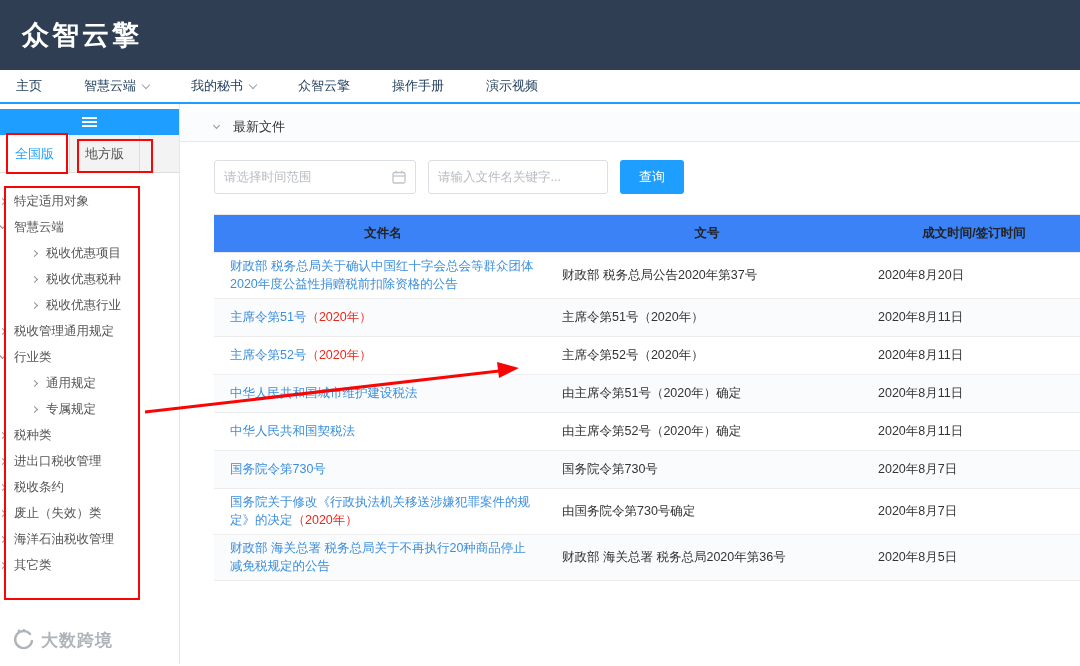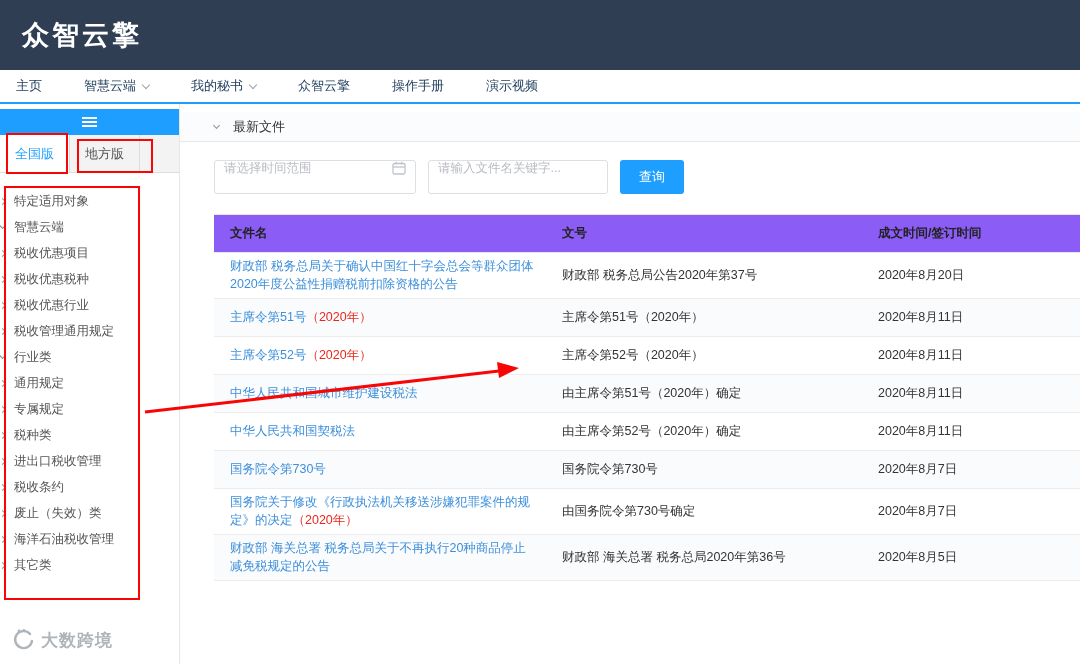--- a/index.html
+++ b/index.html
@@ -20,40 +20,40 @@
   .content { display:flex; height:560px; }
   .sidebar { width:180px; border-right:1px solid #e6e6e6; position:relative; flex:none; }
   .side-blue { height:26px; background:#1e9fff; margin-top:5px; display:flex; align-items:center; justify-content:center; cursor:pointer; }
   .burger { display:inline-block; }
   .burger i { display:block; width:15px; height:2px; background:#fff; margin:2px 0; }
   .tabs { display:flex; height:38px; background:#f3f3f3; border-bottom:1px solid #ddd; }
   .tab { padding:0 15px; line-height:37px; font-size:13px; color:#555; border-right:1px solid #ddd; cursor:pointer; }
   .tab.active { background:#fff; color:#1e9fff; }
   .tree { list-style:none; margin-top:15px; font-size:12.5px; color:#555; }
   .tree li { height:26px; display:flex; align-items:center; cursor:pointer; white-space:nowrap; }
-  .tree li.l2 { }
+  .tree li.l2 { padding-left:32px; }
   .chev { width:5px; height:5px; border-top:1.5px solid #8b949d; border-right:1.5px solid #8b949d; display:inline-block; margin-right:9px; flex:none; }
   .chev.r { transform:rotate(45deg); }
   .chev.d { transform:rotate(135deg); margin-top:-3px; }
   
   .main { flex:1; padding-top:8px; min-width:0; }
   .panel-header { height:30px; background:#fbfcfd; border-bottom:1px solid #e8e8e8; display:flex; align-items:center; padding-left:34px; font-size:13px; color:#333; }
   .panel-header .chev { margin-right:14px; }
   .search-row { margin:18px 0 0 34px; display:flex; gap:12px; align-items:center; }
-  .inp-wrap { height:34px; border:1px solid #dcdfe3; border-radius:3px; display:flex; align-items:flex-start; padding:0 9px; background:#fff; }
+  .inp-wrap { height:34px; border:1px solid #dcdfe3; border-radius:3px; display:flex; align-items:center; padding:0 9px; background:#fff; }
   .inp-wrap input { border:none; outline:none; font-size:12.5px; color:#666; font-family:inherit; }
   .inp-wrap input::placeholder { color:#b9bcc1; }
   .date-wrap { width:202px; justify-content:space-between; }
   .date-wrap input { width:160px; }
   .key-wrap { width:180px; }
   .key-wrap input { width:160px; }
   .btn-search { width:64px; height:34px; background:#1e9fff; color:#fff; border:none; border-radius:3px; font-size:13px; cursor:pointer; font-family:inherit; }
   
   table { border-collapse:collapse; margin:20px 0 0 34px; width:calc(100% - 34px); table-layout:fixed; }
-  th { background:#8b5cf6; border-top:1px solid #e8e8e8; border-bottom:1px solid #e8e8e8; font-size:12.5px; text-align:left; padding:10px 10px 10px 16px; color:#222; }
+  th { background:#3b82f6; border-top:1px solid #e8e8e8; border-bottom:1px solid #e8e8e8; font-size:12.5px; text-align:center; padding:10px 10px 10px 16px; color:#222; }
   td { border-bottom:1px solid #ededed; font-size:12.5px; padding:5px 10px 5px 16px; height:38px; line-height:1.4; vertical-align:middle; color:#333; }
   tbody tr:nth-child(even) td { background:#fafbfc; }
   a.doclink { color:#3d8fdb; text-decoration:none; cursor:pointer; }
   .redtxt { color:#e8271c; }
   
   .ann { position:absolute; border:2px solid #f80606; pointer-events:none; }
   #ann-national { left:6px; top:133px; width:62px; height:41px; }
   #ann-local    { left:77px; top:139px; width:76px; height:34px; }
   #ann-tree     { left:4px; top:186px; width:136px; height:414px; }
   #ann-arrow { position:absolute; left:0; top:0; width:1080px; height:666px; pointer-events:none; }

